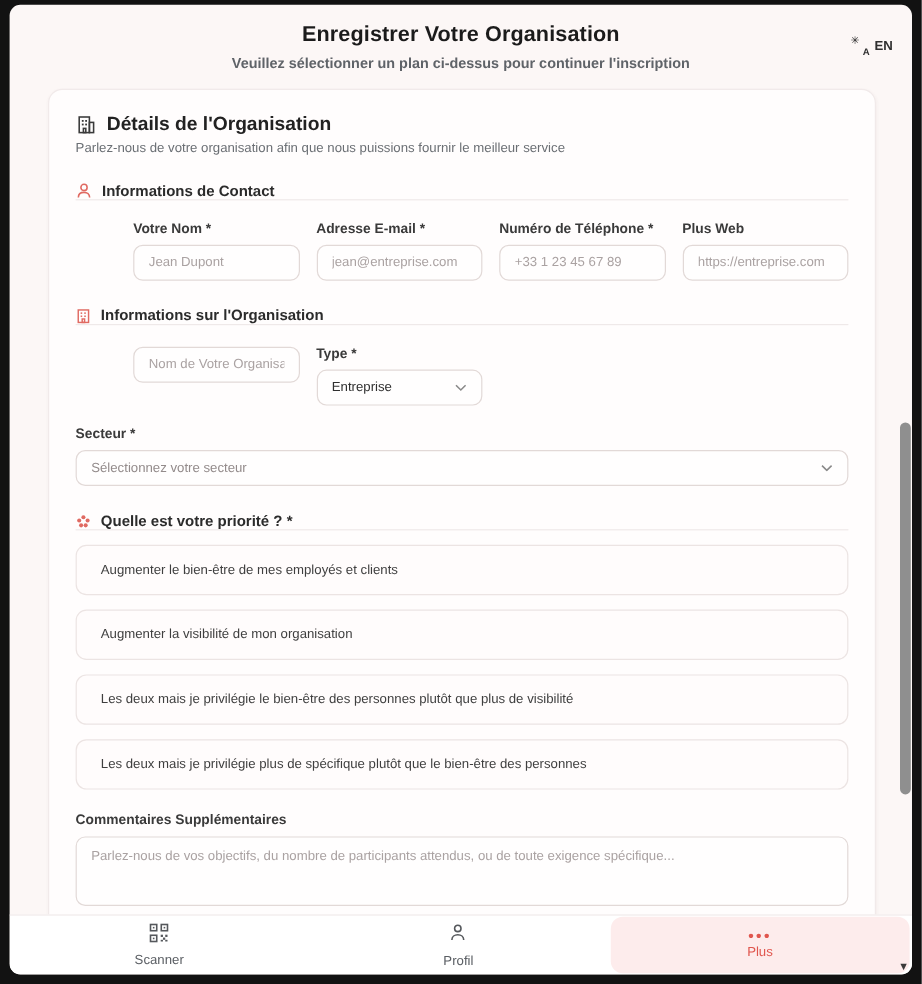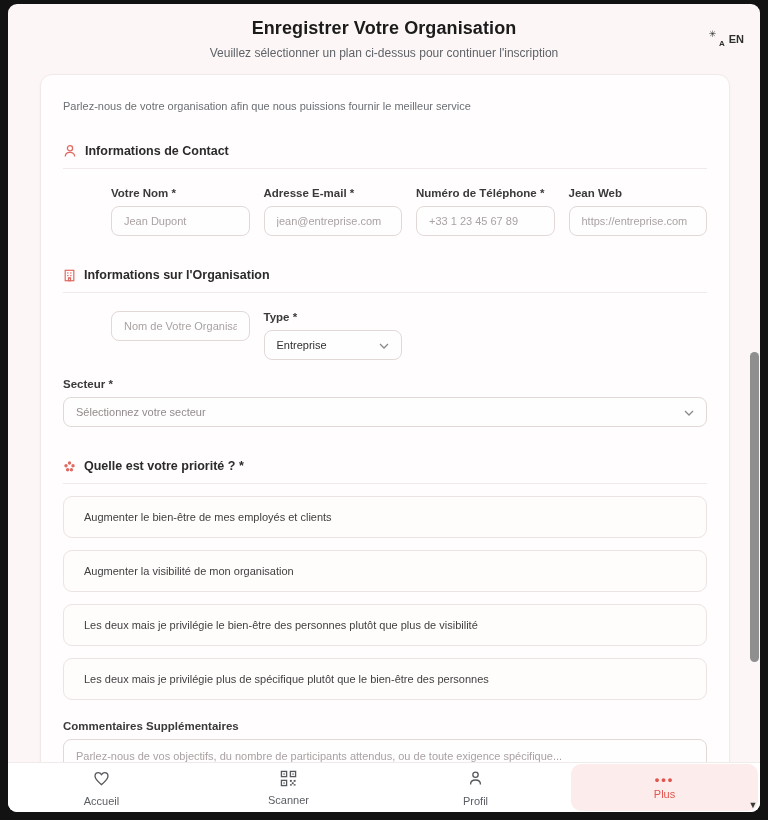--- a/index.html
+++ b/index.html
@@ -19,42 +19,42 @@
     width:768px;height:820px;background:#121212;
     padding:4px 8px 8px 8px;position:relative;
   }
   .screen{
     width:752px;height:808px;background:var(--page-bg);
     border-radius:9px;overflow:hidden;position:relative;
   }
   
   .page-header{text-align:center;padding-top:14px;position:relative;}
   .page-title{font-size:18px;font-weight:700;color:#1b1b1b;letter-spacing:.1px;}
-  .page-subtitle{font-size:12px;color:#5f6368;margin-top:7px;}
+  .page-subtitle{font-size:12px;color:#5f6368;margin-top:7px;font-weight:bold;}
   .lang-btn{
     position:absolute;top:28px;right:16px;background:none;border:none;
     display:flex;align-items:center;gap:5px;cursor:pointer;
     font-family:inherit;color:#2f2f2f;font-size:11px;font-weight:600;
   }
   .tr-icon{position:relative;width:14px;height:14px;display:inline-block;}
   .tr-star{position:absolute;left:-1px;top:-3px;font-size:9px;color:#2f2f2f;}
   .tr-a{position:absolute;right:-1px;bottom:-2px;font-size:8px;font-weight:700;color:#2f2f2f;}
   
   .card{
     margin:14px 30px 0 32px;background:var(--card-bg);
     border:1px solid #f1eaea;border-radius:12px;
     box-shadow:0 1px 3px rgba(90,60,60,.05);
     padding:20px 22px 24px 22px;
   }
   .card-head{display:flex;align-items:center;gap:8px;}
   .card-title{font-size:16px;font-weight:700;color:#222;}
   .card-sub{font-size:11px;color:#6b6f74;margin-top:5px;}
   .section-head{
-    display:flex;align-items:flex-end;gap:8px;margin-top:32px;
-    padding-bottom:10px;border-bottom:1px solid #efe9e9;
+    display:flex;align-items:flex-end;gap:8px;margin-top:22px;
+    border-bottom:1px solid #efe9e9;
   }
   .section-title{font-size:12.5px;font-weight:700;color:#2b2b2b;}
   .icon-wrap{display:inline-flex;align-items:center;color:var(--accent-red);}
   .icon-dark{color:#3a3a3a;}
   .grid2{display:grid;grid-template-columns:1fr 1fr 1fr 1fr;column-gap:14px;row-gap:18px;margin-top:18px;margin-left:48px;}
   .field label{
     display:block;font-size:11.5px;font-weight:600;color:#3a3a3a;margin-bottom:7px;
   }
   .field input{
     width:100%;height:30px;border:1px solid #e2d9d7;border-radius:8px;
@@ -119,20 +119,34 @@
         <span class="tr-icon">
             <span class="tr-star">✳</span>
             <span class="tr-a">A</span>
           </span>
         <span>EN</span>
       </button>
     </header>
 
     <main class="card">
 
+      <div class="card-head">
+        <span class="icon-wrap icon-dark">
+          <svg width="18" height="18" viewBox="0 0 18 18" fill="none" stroke="currentColor" stroke-width="1.3">
+            <rect x="3" y="2.5" width="8.5" height="13"></rect>
+            <rect x="11.5" y="7" width="3.5" height="8.5"></rect>
+            <rect x="5.2" y="5" width="1.5" height="1.5" fill="currentColor" stroke="none"></rect>
+            <rect x="8" y="5" width="1.5" height="1.5" fill="currentColor" stroke="none"></rect>
+            <rect x="5.2" y="8" width="1.5" height="1.5" fill="currentColor" stroke="none"></rect>
+            <rect x="8" y="8" width="1.5" height="1.5" fill="currentColor" stroke="none"></rect>
+            <rect x="6.5" y="12" width="2" height="3.5"></rect>
+          </svg>
+        </span>
+        <h2 class="card-title">Détails de l'Organisation</h2>
+      </div>
       <p class="card-sub">Parlez-nous de votre organisation afin que nous puissions fournir le meilleur service</p>
 
       <div class="section-head">
         <span class="icon-wrap">
           <svg width="14" height="14" viewBox="0 0 14 14" fill="none" stroke="currentColor" stroke-width="1.3">
             <circle cx="7" cy="4.2" r="2.6"></circle>
             <path d="M2.3 12.6 c0-2.8 2.1-4.3 4.7-4.3 s4.7 1.5 4.7 4.3"></path>
           </svg>
         </span>
         <h3 class="section-title">Informations de Contact</h3>
@@ -144,21 +158,21 @@
         </div>
         <div class="field">
           <label>Adresse E-mail *</label>
           <input type="text" placeholder="jean@entreprise.com" style="">
         </div>
         <div class="field">
           <label>Numéro de Téléphone *</label>
           <input type="text" placeholder="+33 1 23 45 67 89" style="">
         </div>
         <div class="field">
-          <label>Jean Web</label>
+          <label>Plus Web</label>
           <input type="text" placeholder="https://entreprise.com" style="">
         </div>
       </div>
 
       <div class="section-head">
         <span class="icon-wrap">
           <svg width="13" height="13" viewBox="0 0 13 13" fill="none" stroke="currentColor" stroke-width="1.2">
             <rect x="2.2" y="1.3" width="8.6" height="10.4"></rect>
             <rect x="4.2" y="3.3" width="1.3" height="1.3" fill="currentColor" stroke="none"></rect>
             <rect x="7.2" y="3.3" width="1.3" height="1.3" fill="currentColor" stroke="none"></rect>
@@ -214,28 +228,20 @@
       <button class="option-btn">Les deux mais je privilégie le bien-être des personnes plutôt que plus de visibilité</button>
       <button class="option-btn">Les deux mais je privilégie plus de spécifique plutôt que le bien-être des personnes</button>
 
       <div class="field comments">
         <label>Commentaires Supplémentaires</label>
         <textarea placeholder="Parlez-nous de vos objectifs, du nombre de participants attendus, ou de toute exigence spécifique..." style=""></textarea>
       </div>
     </main>
 
     <nav class="bottom-nav">
-      <div class="nav-item">
-        <span>
-          <svg width="19" height="19" viewBox="0 0 20 20" fill="none" stroke="#55585c" stroke-width="1.4">
-            <path d="M10 16.5 C6 13 3.2 10.6 3.2 7.6 C3.2 5.4 4.8 3.9 6.7 3.9 C8.1 3.9 9.2 4.7 10 5.9 C10.8 4.7 11.9 3.9 13.3 3.9 C15.2 3.9 16.8 5.4 16.8 7.6 C16.8 10.6 14 13 10 16.5 Z"></path>
-          </svg>
-        </span>
-        <span class="nav-label">Accueil</span>
-      </div>
       <div class="nav-item">
         <span>
           <svg width="17" height="17" viewBox="0 0 18 18" fill="none" stroke="#55585c" stroke-width="1.4">
             <rect x="1.5" y="1.5" width="5.5" height="5.5"></rect>
             <rect x="11" y="1.5" width="5.5" height="5.5"></rect>
             <rect x="1.5" y="11" width="5.5" height="5.5"></rect>
             <rect x="3.6" y="3.6" width="1.4" height="1.4" fill="#55585c" stroke="none"></rect>
             <rect x="13.1" y="3.6" width="1.4" height="1.4" fill="#55585c" stroke="none"></rect>
             <rect x="3.6" y="13.1" width="1.4" height="1.4" fill="#55585c" stroke="none"></rect>
             <rect x="10.5" y="10.5" width="2" height="2" fill="#55585c" stroke="none"></rect>

